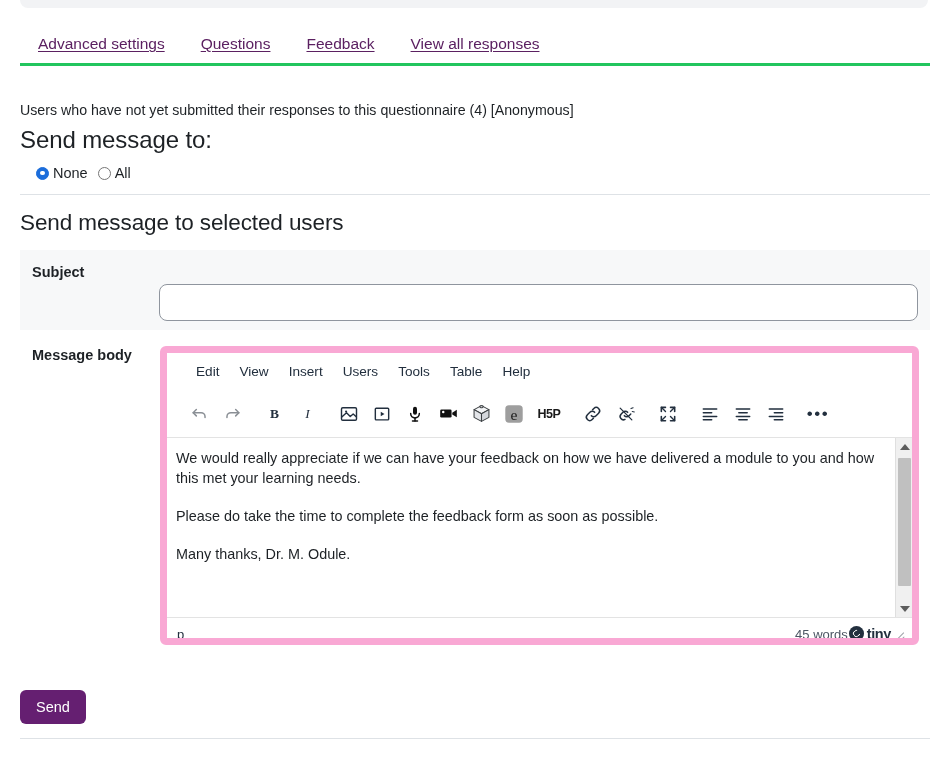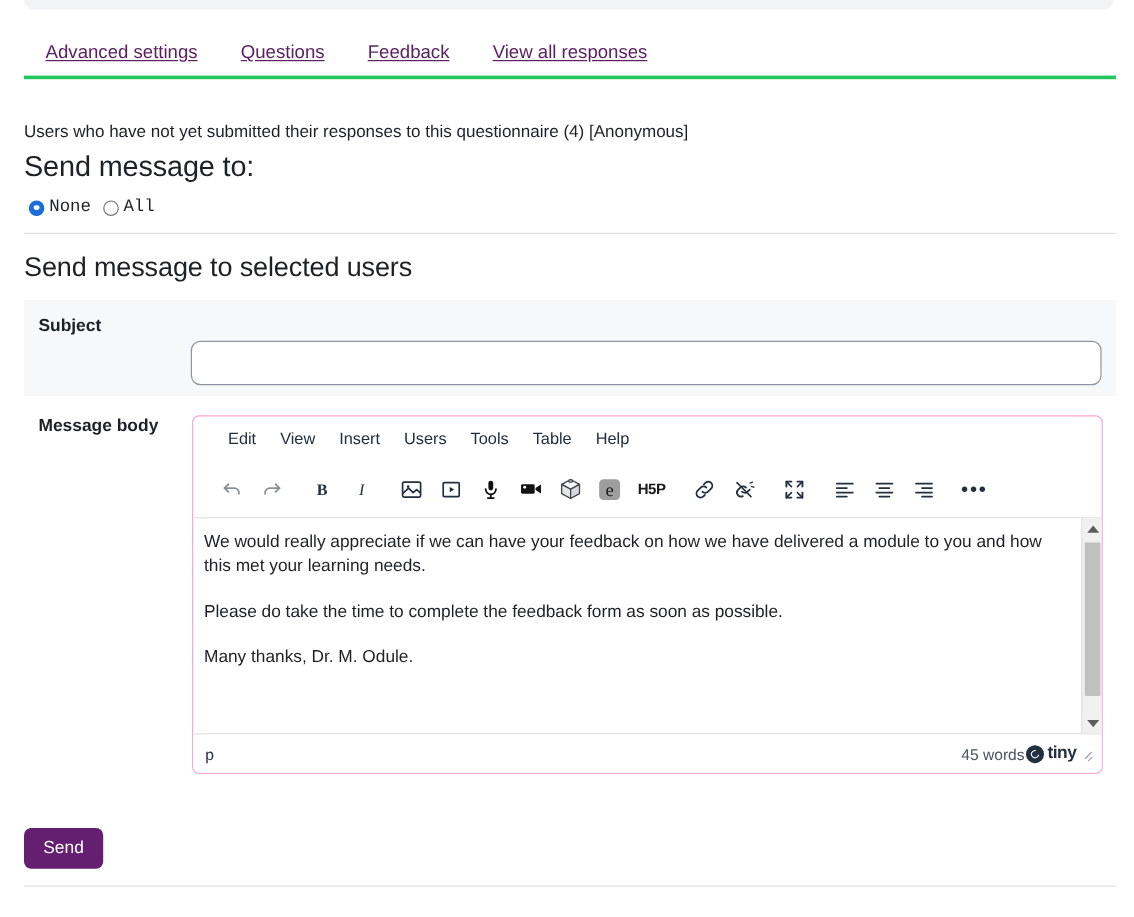--- a/index.html
+++ b/index.html
@@ -52,23 +52,23 @@
     position: absolute; left: 20px; top: 100px;
     font-size: 14.2px; color: #1d2125; line-height: 20px;
   }
   .h-send-to {
     position: absolute; left: 20px; top: 124px;
     font-size: 24px; font-weight: 400; color: #1d2125;
     line-height: 32px;
     letter-spacing: -0.1px;
   }
   .radios {
-    position: absolute; left: 24px; top: 165px;
+    position: absolute; left: 36px; top: 165px;
     display: flex; align-items: center; gap: 10px;
-    font-size: 14.5px; color: #1d2125; font-family: Liberation Mono, monospace;
+    font-size: 14.5px; color: #1d2125;
   }
   .radio-item { display: flex; align-items: center; gap: 4px; cursor: pointer; }
   .rdo {
     width: 13px; height: 13px; border-radius: 50%;
     border: 1px solid #767676; background: #fff;
     display: inline-block; position: relative; flex: none;
   }
   .rdo.on { border: 1px solid #1b6ddb; background: #1b6ddb; }
   .rdo.on::after {
     content: ""; position: absolute; left: 3.2px; top: 3.2px;
@@ -108,21 +108,21 @@
   }
 
   
   .lbl-body {
     position: absolute; left: 32px; top: 347px;
     font-size: 14.5px; font-weight: bold; color: #1d2125;
   }
   .editor {
     position: absolute; left: 160px; top: 346px;
     width: 759px; height: 299px;
-    border: 1px solid #f9a8d4;
+    border: 7px solid #f9a8d4;
     border-radius: 6px;
     background: #fff;
     overflow: hidden;
   }
   .menubar {
     display: flex; align-items: center; gap: 6px;
     height: 37px; padding: 0 18px 0 22px;
     font-size: 13.6px; color: #222f3e;
   }
   .menubar span {
@@ -191,21 +191,21 @@
   .statusbar {
     display: flex; align-items: center;
     height: 33px; padding: 0 6px 0 10px;
     border-top: 1px solid #e3e3e3;
     font-size: 12.6px; color: #222f3e;
     background: #fff;
   }
   .sb-path { color: #222f3e; font-size: 13px; }
   .sb-right { margin-left: auto; display: flex; align-items: center; gap: 1px; }
   .sb-words { color: #4b5563; font-size: 13px; cursor: pointer; }
-  .tiny-logo { display: flex; align-items: flex-end; gap: 3px; cursor: pointer; }
+  .tiny-logo { display: flex; align-items: flex-start; gap: 3px; cursor: pointer; }
   .tiny-logo .mark {
     width: 15px; height: 15px; border-radius: 50%;
     background: #222f3e; display: flex; align-items: center; justify-content: center;
   }
   .tiny-logo .mark::after {
     content: ""; width: 5px; height: 5px; border-radius: 50%;
     border: 1.6px solid #fff; border-right-color: transparent;
     transform: rotate(-35deg);
   }
   .tiny-logo .word {

